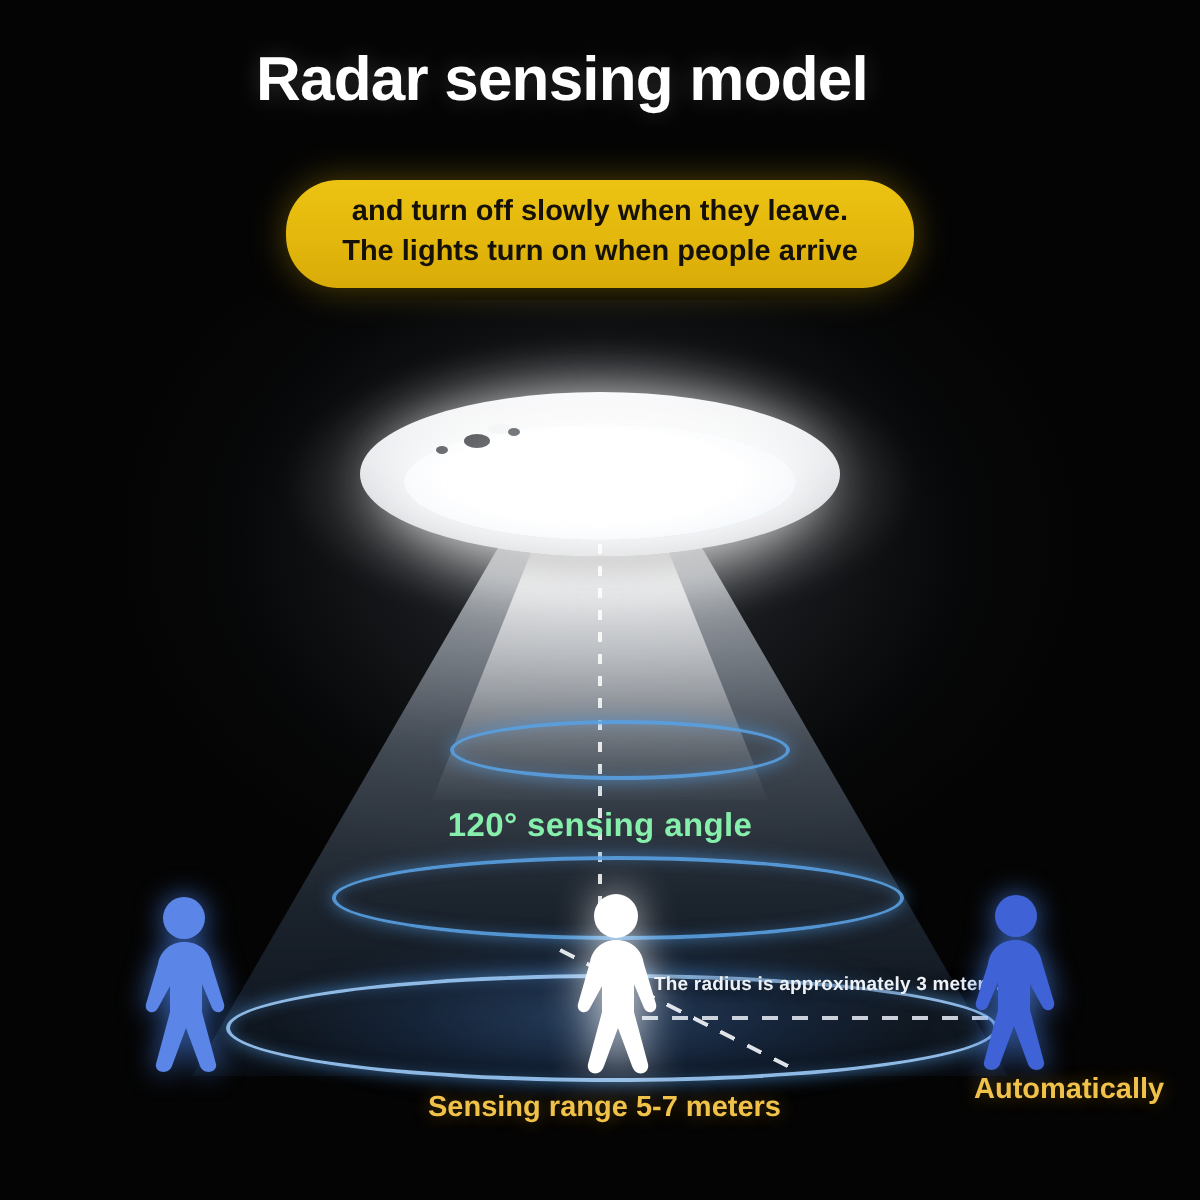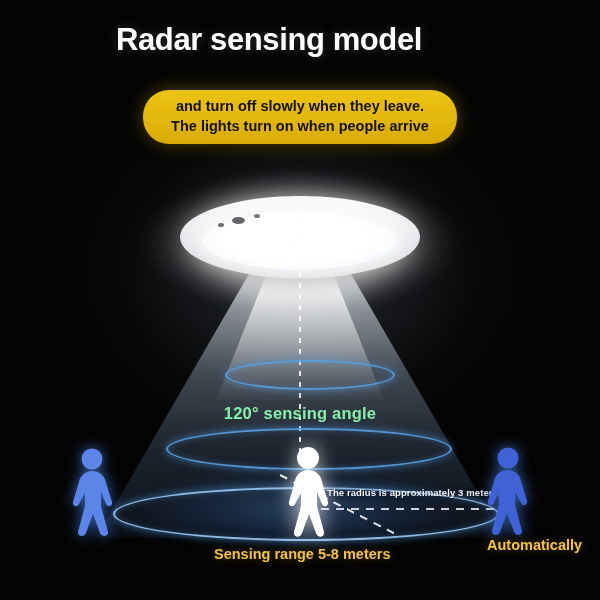--- a/index.html
+++ b/index.html
@@ -73,21 +73,21 @@
   
   .person{position:absolute;}
   .person svg{display:block;}
   .p-left{left:62px;top:448px;}
   .p-mid{left:277px;top:447px;}
   .p-right{left:478px;top:447px;}
   .glow-blue{filter:drop-shadow(0 0 7px rgba(70,125,225,.8));}
   .glow-white{filter:drop-shadow(0 0 10px rgba(255,255,255,.75));}
 
   
-  .title{position:absolute;left:4px;top:22px;width:530px;text-align:center;
+  .title{position:absolute;left:16px;top:22px;width:530px;text-align:center;
       color:#ffffff;font-size:31px;font-weight:bold;letter-spacing:-.4px;
       text-shadow:0 0 12px rgba(255,255,255,.18);}
   .badge{position:absolute;left:143px;top:90px;width:314px;
       background:linear-gradient(to bottom,#ecc313 0%,#e3b70c 55%,#d8ab07 100%);
       border-radius:26px;padding:7px 14px 8px;box-sizing:border-box;
       text-align:center;color:#151108;font-size:14.5px;font-weight:bold;
       line-height:1.35;box-shadow:0 0 18px rgba(233,186,14,.35);}
   .angle-label{position:absolute;left:0;top:404px;width:600px;text-align:center;
       color:#86efac;font-size:16.5px;font-weight:600;letter-spacing:.2px;}
   .radius-label{position:absolute;left:327px;top:487px;
@@ -163,18 +163,18 @@
         <circle cx="30" cy="11" r="10.5" fill="#3f63d6"></circle>
         <path d="M30 23 C38 23 43 28 44 35 L50 54 C51 58 46 60 44 56 L39 44 L39 58
                  L46 84 C47 88 40 90 38 85 L31 66 L24 85 C22 90 15 88 16 84
                  L23 58 L23 45 L17 56 C15 60 10 58 11 54 L17 34 C18 28 23 23 30 23 Z" fill="#3f63d6"></path>
       </g>
     </svg>
   </div>
 
 
   <div class="cap cap-mid">
-    <div>Sensing range 5-8 meters</div>
+    <div>Sensing range 5-7 meters</div>
   </div>
 
   <div class="cap cap-right">Automatically</div>
 
 </div>
 
 </body></html>

